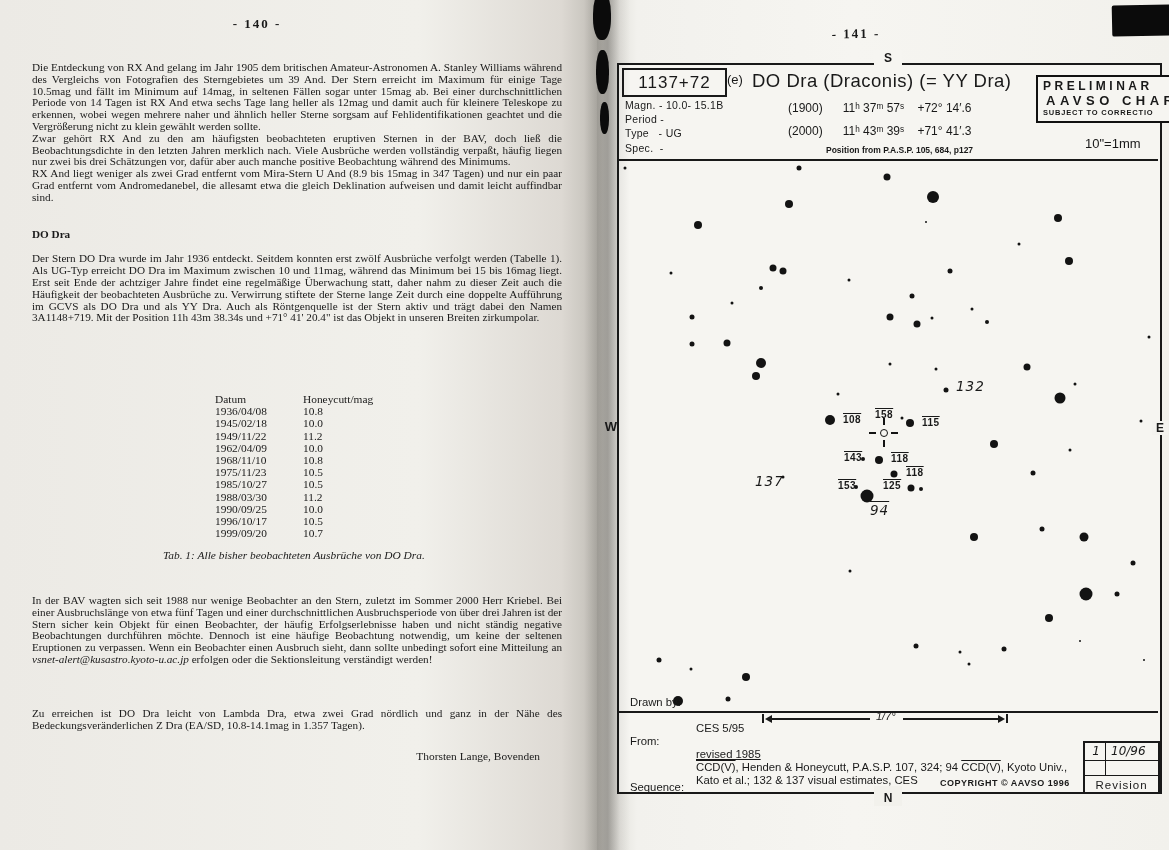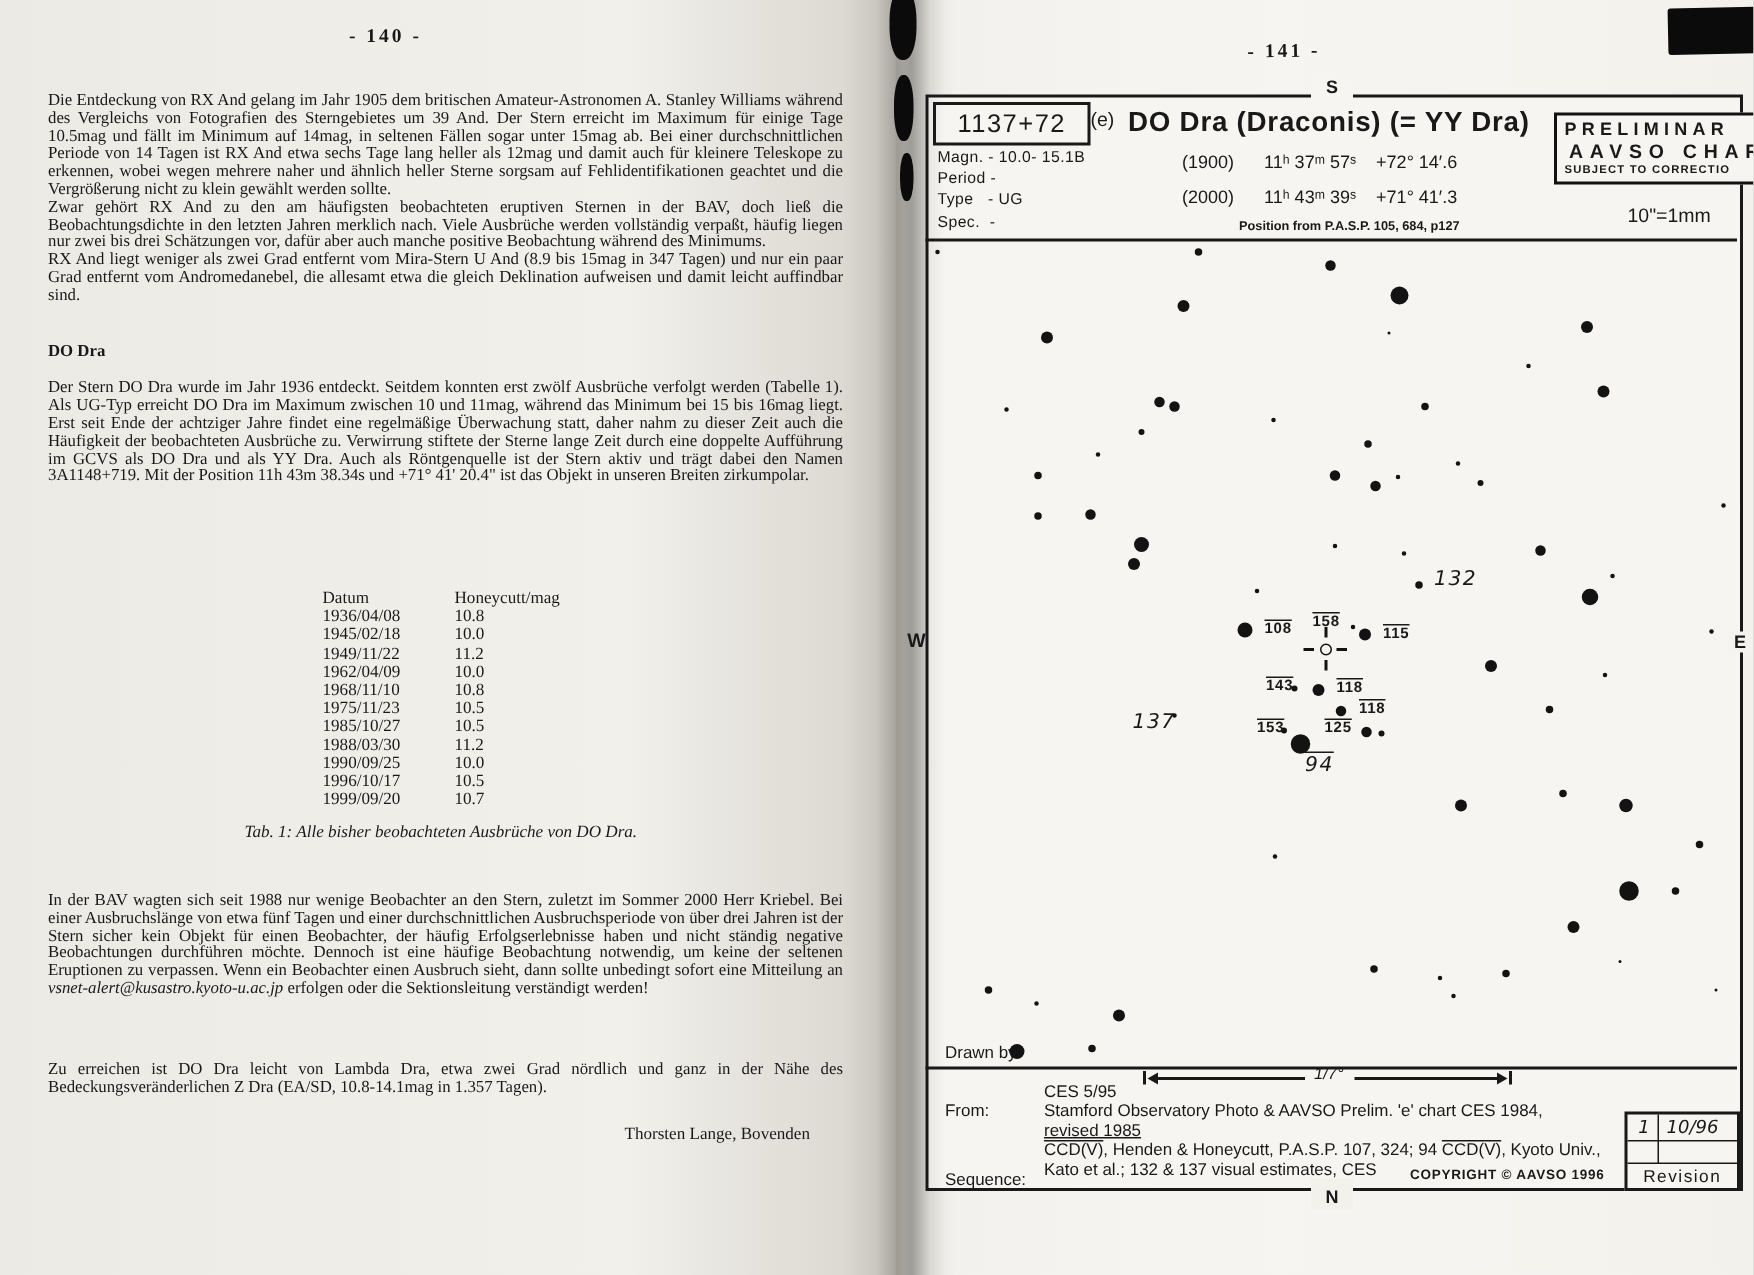--- a/index.html
+++ b/index.html
@@ -20,21 +20,21 @@
   .tblwrap{position:absolute;left:215px;top:393px;font-size:11.4px;line-height:12.2px;}
   .tblgrid{display:grid;grid-template-columns:88px auto;}
   .tabcap{position:absolute;left:163px;top:549px;font-style:italic;font-size:11.4px;}
   .abspara{position:absolute;left:32px;width:530px;font-size:11.2px;line-height:11.8px;text-align:justify;}
   .sig{position:absolute;left:32px;width:508px;text-align:right;font-size:11.4px;}
   .it{font-style:italic;} .ov{text-decoration:overline;} .un{text-decoration:underline;}
   .chartbox{position:absolute;left:617px;top:63px;width:541px;height:727px;border:2px solid #191919;background:#f6f5f1;}
   .desigbox{position:absolute;left:622px;top:68px;width:101px;height:25px;border:2px solid #191919;
             font-family:"Liberation Sans",sans-serif;font-size:17px;letter-spacing:1px;text-align:center;line-height:25px;}
   .e-class{position:absolute;left:727px;top:72px;font-family:"Liberation Sans",sans-serif;font-size:13px;}
-  .charttitle{position:absolute;left:752px;top:70px;font-family:"Liberation Sans",sans-serif;font-weight:bold;font-size:18.5px;letter-spacing:.5px;white-space:nowrap;}
+  .charttitle{position:absolute;left:752px;top:70px;font-family:"Liberation Sans",sans-serif;font-weight:normal;font-size:18.5px;letter-spacing:.5px;white-space:nowrap;}
   .stampbox{position:absolute;left:1036px;top:75px;width:160px;height:40px;border:2.5px solid #111;background:#f6f5f1;
             padding:2px 0 2px 5px;font-family:"Liberation Sans","DejaVu Sans",sans-serif;font-weight:bold;white-space:nowrap;}
   .stamp1{font-size:12px;letter-spacing:3.5px;}
   .stamp2{font-size:13px;letter-spacing:4.5px;margin-left:3px;}
   .stamp3{font-size:7.5px;letter-spacing:.8px;}
   .specline{position:absolute;left:625px;font-family:"Liberation Sans",sans-serif;font-size:10.5px;white-space:pre;letter-spacing:.3px;}
   .coordline{position:absolute;left:788px;font-family:"Liberation Sans","DejaVu Sans",sans-serif;font-size:12px;white-space:pre;}
   .posnote{position:absolute;left:826px;top:145px;font-family:"Liberation Sans",sans-serif;font-weight:bold;font-size:8.5px;}
   .platescale{position:absolute;left:1085px;top:136px;font-family:"Liberation Sans",sans-serif;font-size:13px;}
   .hdivider{position:absolute;left:617px;width:541px;height:0;border-top:2px solid #191919;}
@@ -246,21 +246,20 @@
   <div class="sb-arrow" style="left:765px;border-right:7px solid #191919;"></div>
   <div class="sb-line" style="left:772px;width:98px;"></div>
   <div class="sb-label">1/7°</div>
   <div class="sb-line" style="left:903px;width:95px;"></div>
   <div class="sb-arrow" style="left:998px;border-left:7px solid #191919;"></div>
   <div class="sb-tick" style="left:1006px;"></div>
 
   <div class="credit" style="left:630px;top:696px;text-align:center;">Drawn by:</div>
   <div class="credit" style="left:696px;top:722px;">CES 5/95</div>
   <div class="credit" style="left:630px;top:735px;">From:</div>
-  <div class="credit" style="left:696px;top:735px;">Stamford Observatory Photo &amp; AAVSO Prelim. 'e' chart CES 1984,</div>
   <div class="credit un" style="left:696px;top:748px;">revised 1985</div>
   <div class="credit" style="left:630px;top:761px;margin-top:20px;">Sequence:</div>
   <div class="credit" style="left:696px;top:761px;"><span class="ov">CCD(V)</span><span>, Henden &amp; Honeycutt, P.A.S.P. 107, 324; 94 </span><span class="ov">CCD(V)</span><span>, Kyoto Univ.,</span></div>
   <div class="credit" style="left:696px;top:774px;">Kato et al.; 132 &amp; 137 visual estimates, CES</div>
   <div class="copyright">COPYRIGHT © AAVSO 1996</div>
 
   <div class="revbox">
     <div class="revrow1"></div>
     <div class="revrow2"></div>
     <div class="revvert"></div>

